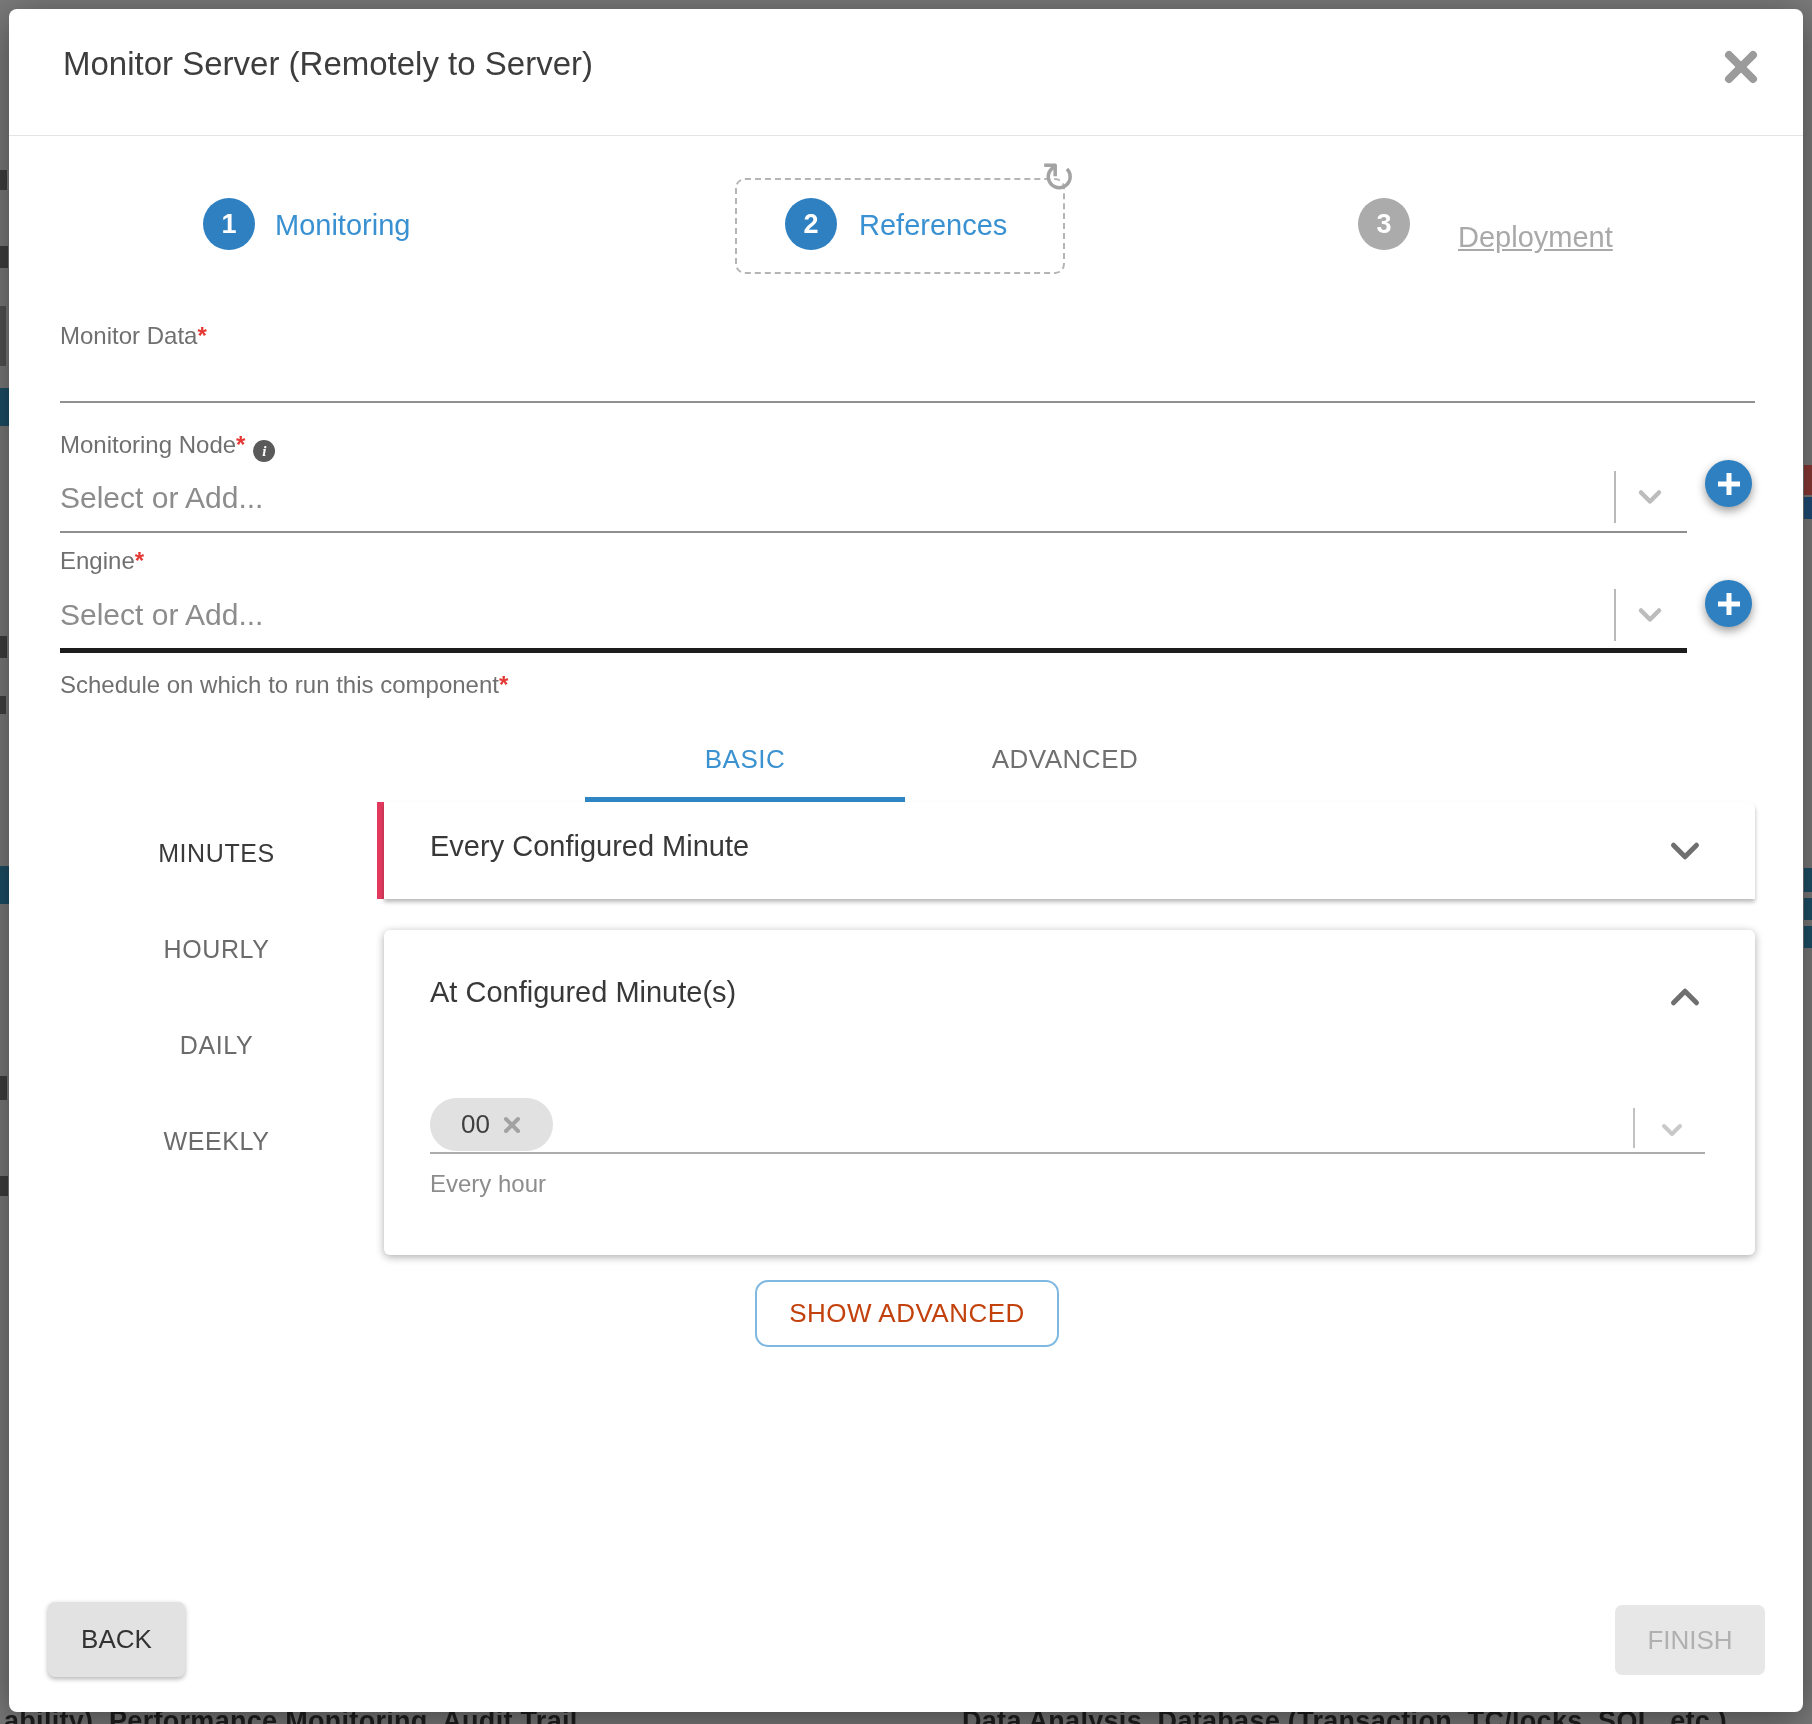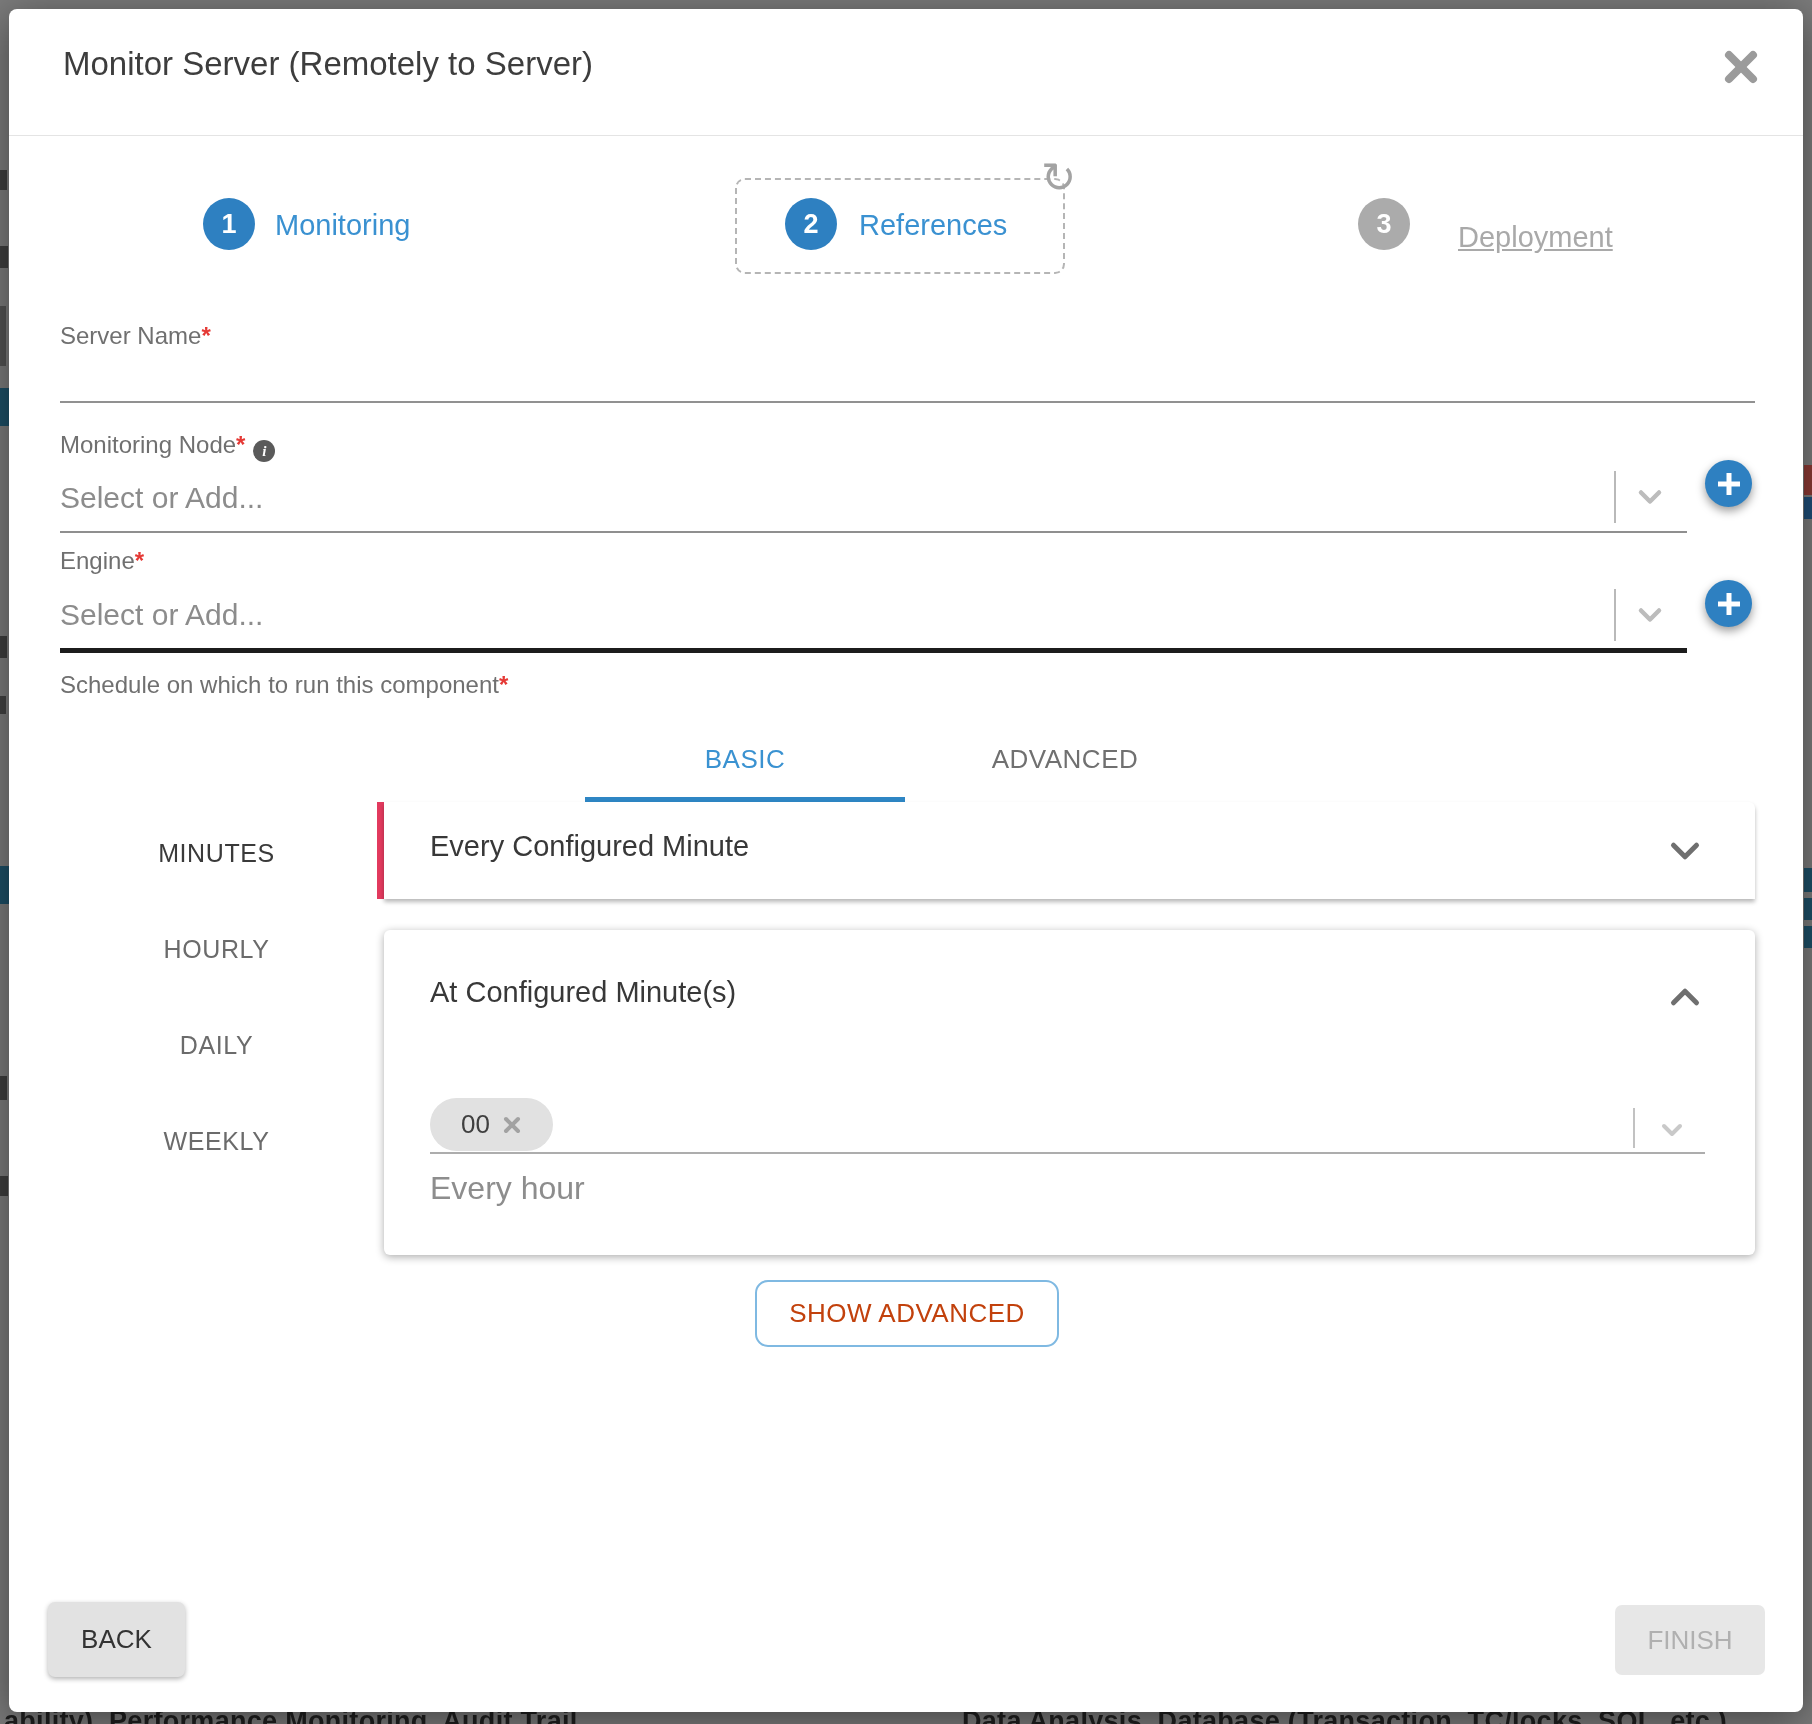--- a/index.html
+++ b/index.html
@@ -107,21 +107,21 @@
   }
   .min-card-title { position:absolute; left:46px; top:46px; font-size:29px; color:#383838; }
 
   .chip {
     position:absolute; left:46px; top:168px; width:123px; height:53px;
     background:#e1e1e1; border-radius:27px;
     display:flex; align-items:center; justify-content:center; gap:12px;
   }
   .chip-val { font-size:26px; color:#3f3f3f; }
   .chip-underline { position:absolute; left:46px; top:222px; width:1275px; height:2px; background:#adadad; }
-  .chip-helper { position:absolute; left:46px; top:240px; font-size:32px; color:#8d8d8d; }
+  .chip-helper { position:absolute; left:46px; top:240px; font-size:24px; color:#8d8d8d; }
   .min-divider { position:absolute; left:1249px; top:178px; width:2px; height:40px; background:#c2c2c2; }
 
   .show-adv-btn {
     position:absolute; left:746px; top:1271px; width:304px; height:67px;
     border:2px solid #7fb9e2; border-radius:13px; background:#fff;
     color:#c2410c; font-size:26px; letter-spacing:.5px;
     font-family:"Liberation Sans", sans-serif; cursor:pointer;
   }
 
   
@@ -179,21 +179,21 @@
     <div class="step2-box"></div>
     <div class="refresh-ic">↻</div>
     <div class="step-circle blue" style="left:776px; top:189px;">2</div>
     <div class="step-label blue" style="left:850px; top:200px;">References</div>
 
     <div class="step-circle gray" style="left:1349px; top:189px;">3</div>
     <div class="step-label gray" style="left:1421px; top:212px;margin-left:28px;">Deployment</div>
   </div>
 
   <div class="fld-label" style="left:51px; top:313px;">
-    <span>Server Name</span><span class="req">*</span>
+    <span>Monitor Data</span><span class="req">*</span>
   </div>
   <input class="txt-input" type="text" style="">
 
   <div class="fld-label" style="left:51px; top:422px;">
     <span>Monitoring Node</span><span class="req">*</span><span class="info-ic">i</span>
   </div>
   <input class="sel-input" style="top: 458px;" type="text" placeholder="Select or Add...">
   <div class="sel-underline" style="top:522px;"></div>
   <div class="sel-divider" style="left:1605px; top:462px; height:52px;"></div>
   <div class="chev" style="left:1623px; top:470px;">

